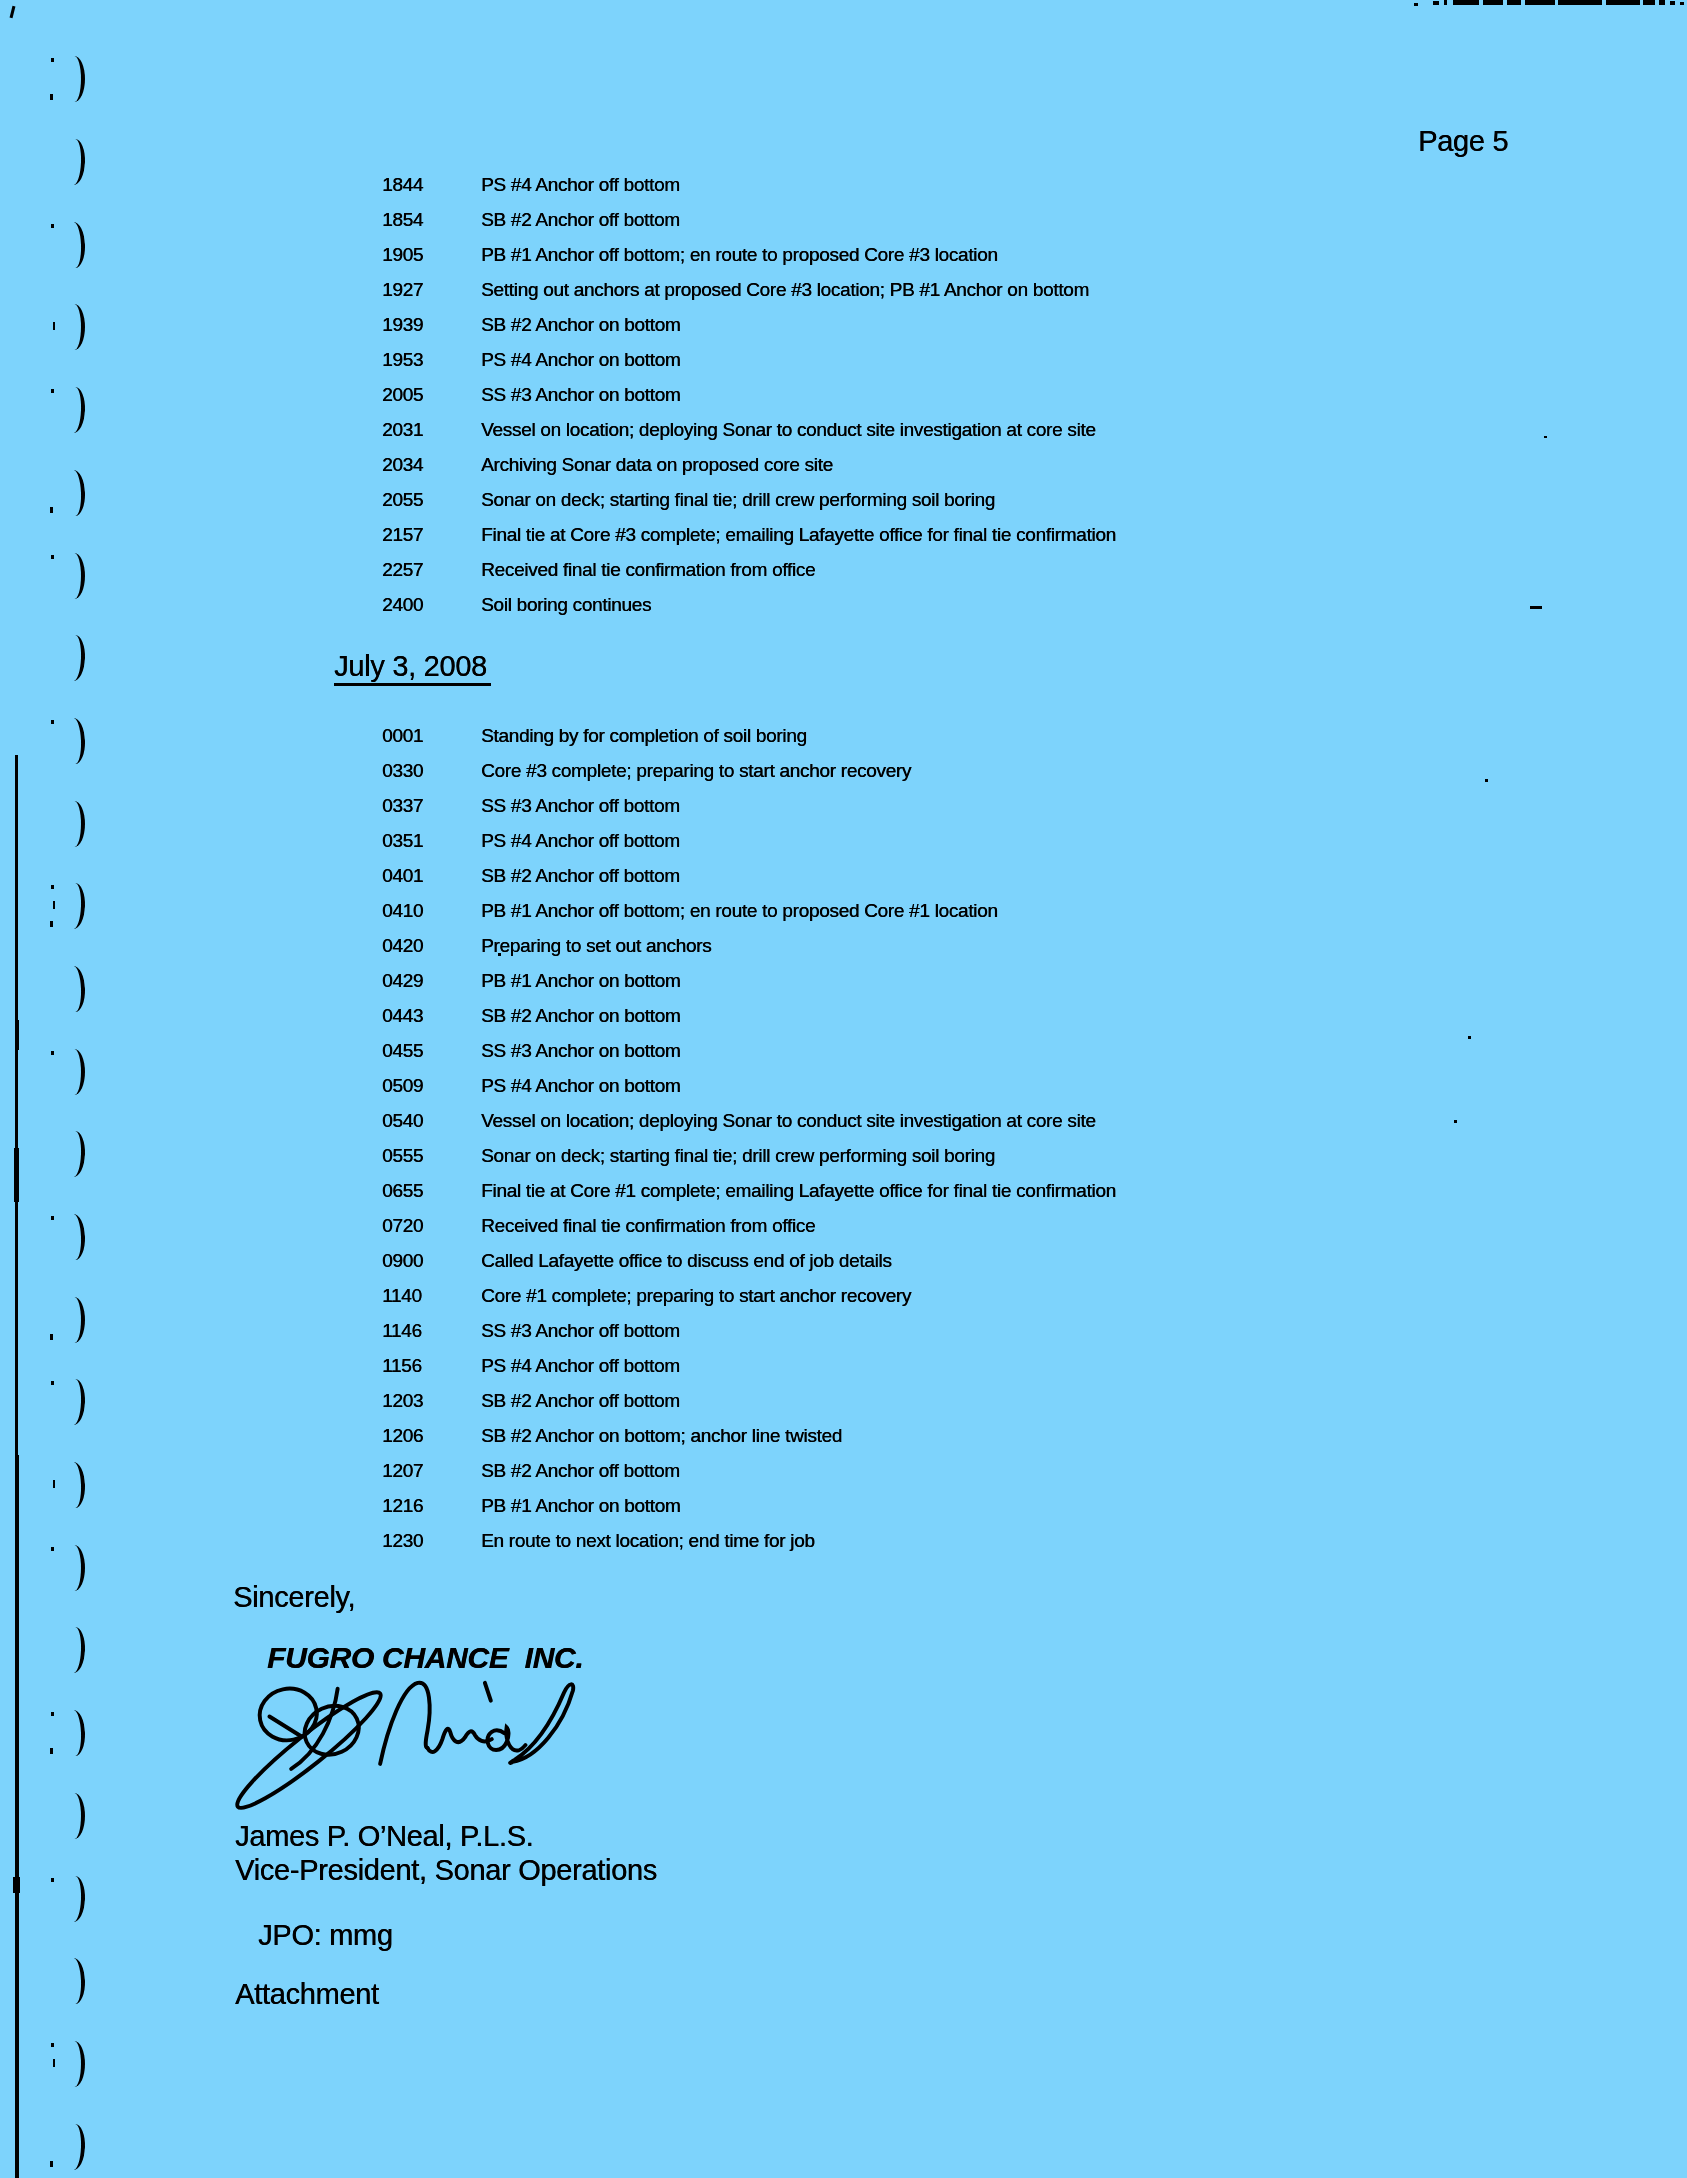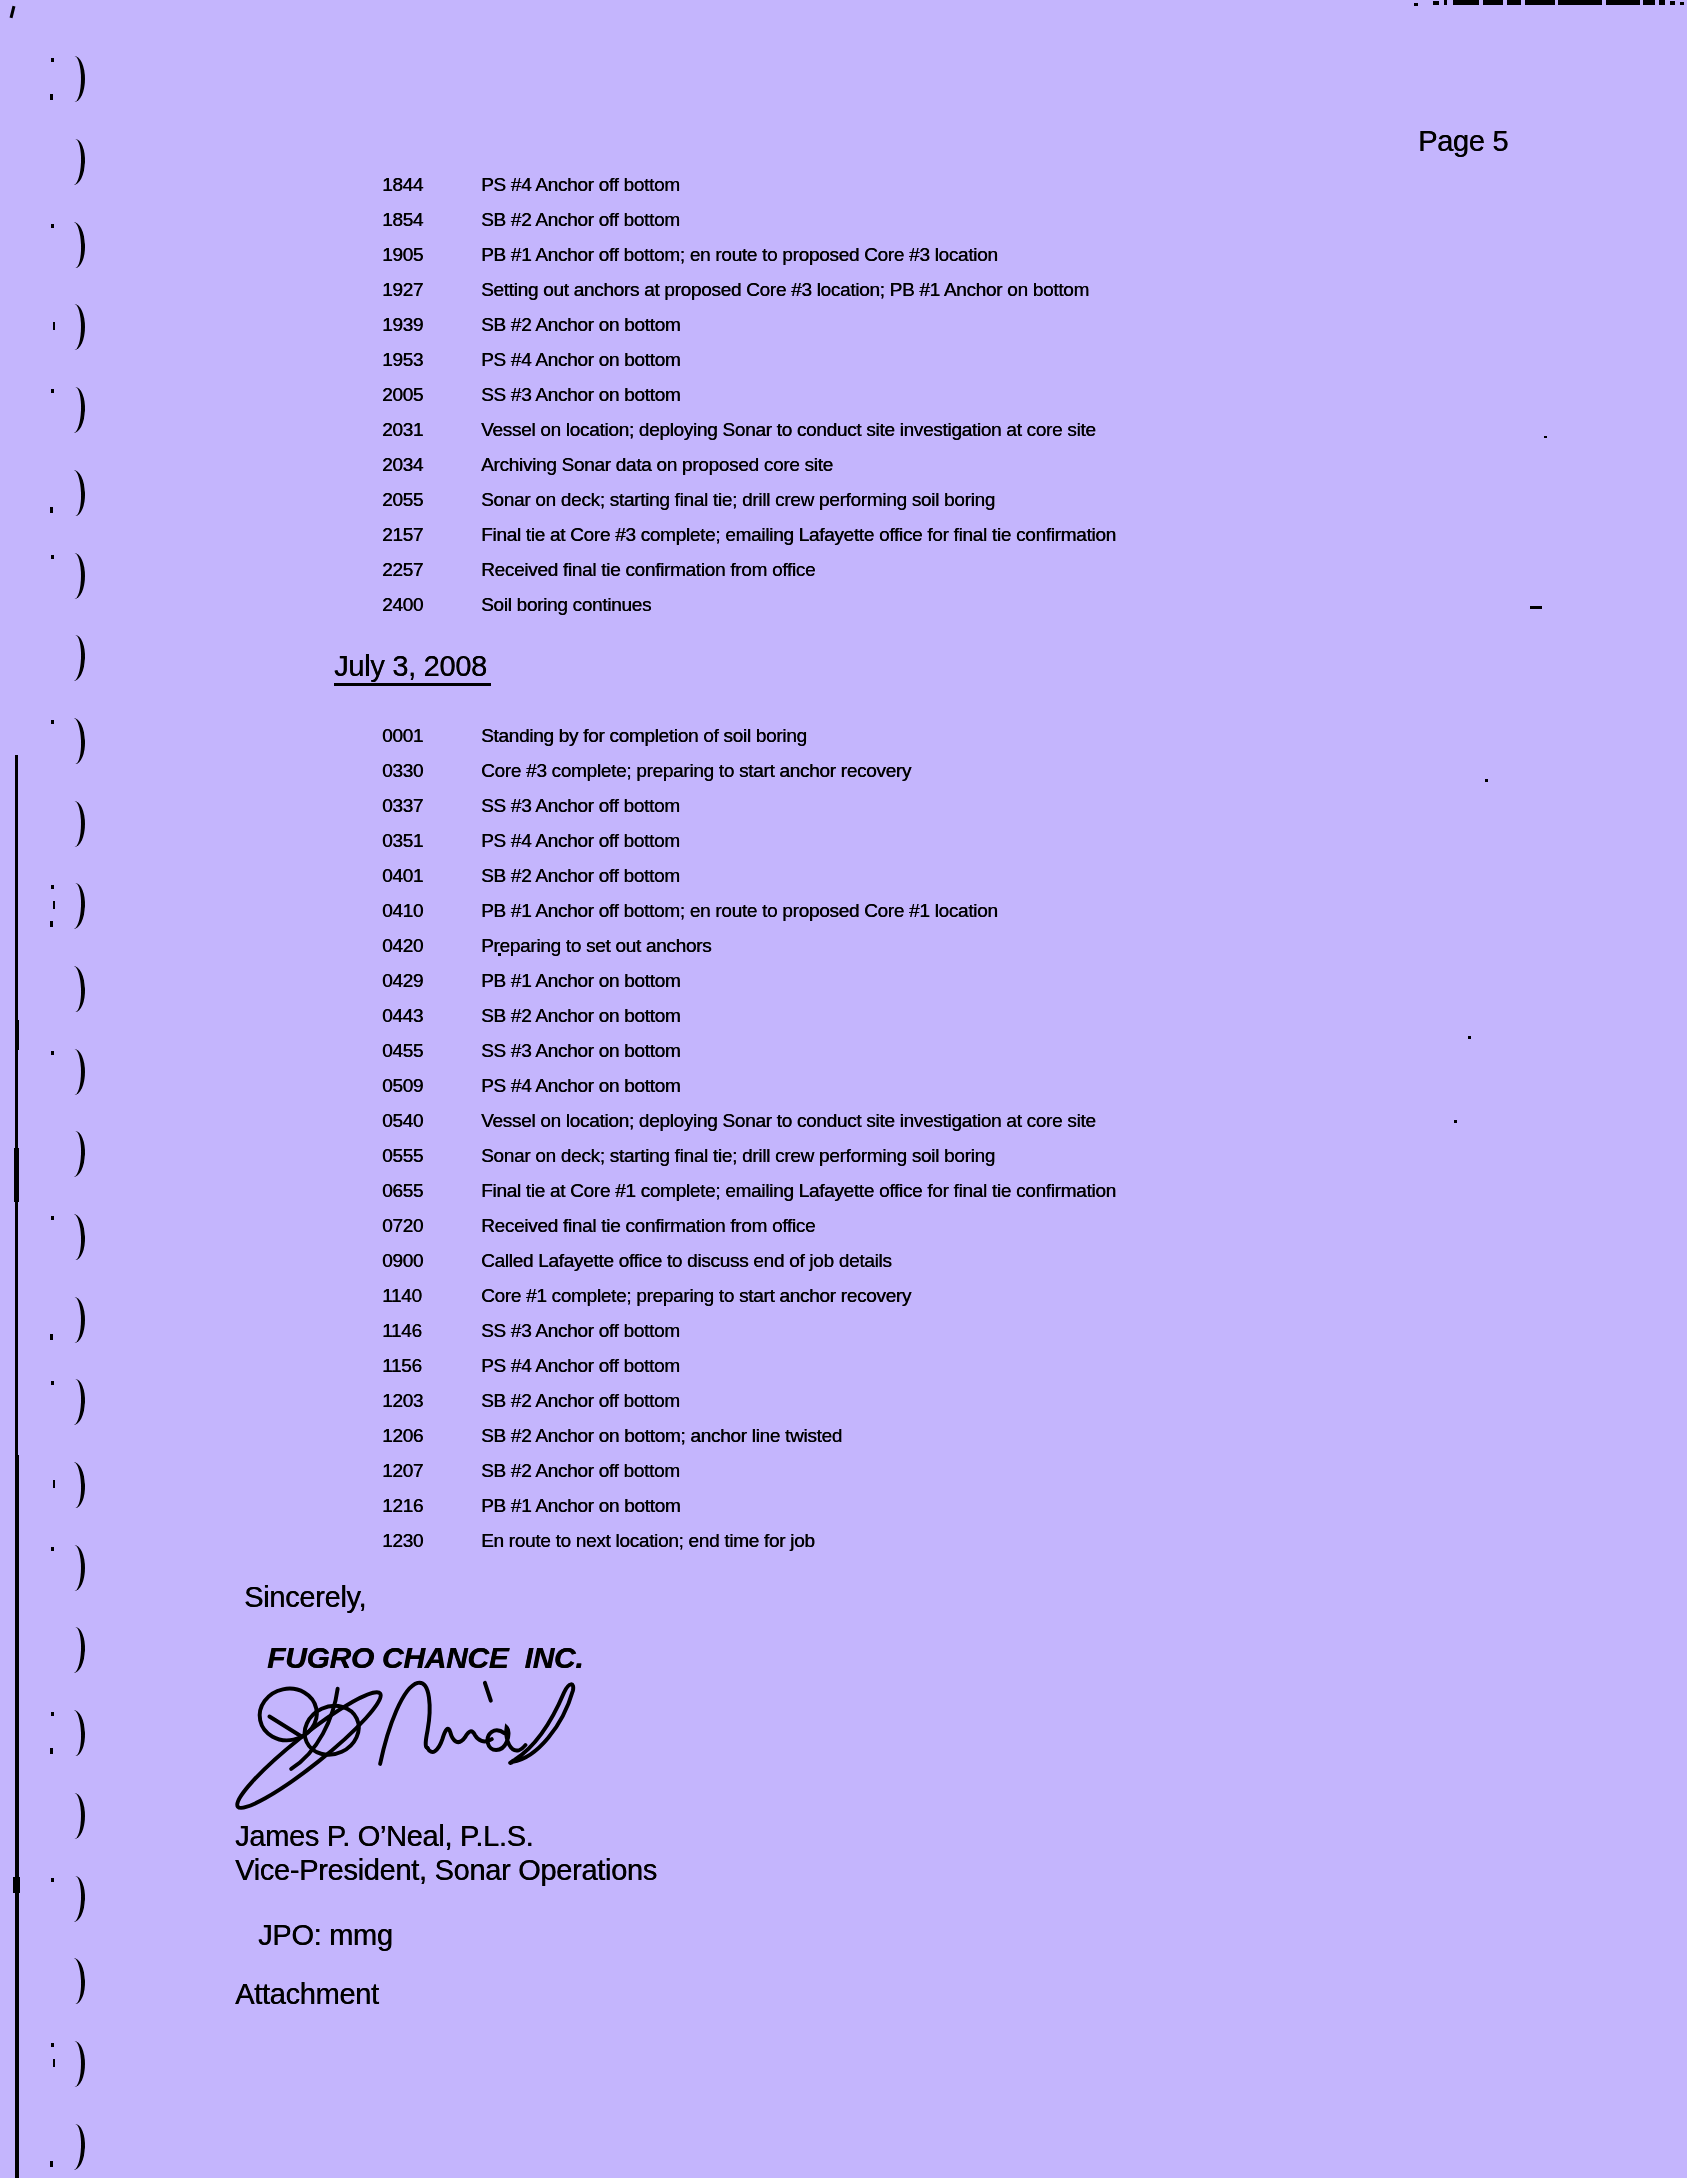--- a/index.html
+++ b/index.html
@@ -1,17 +1,17 @@
 <!DOCTYPE html>
 <html><head>
 <meta charset="utf-8">
 <style>
   html,body{margin:0;padding:0;background:#888;}
   #page{
-    position:relative;width:1687px;height:2178px;background:#c4b5fd;
+    position:relative;width:1687px;height:2178px;background:#7dd3fc;
     overflow:hidden;font-family:"Liberation Sans",sans-serif;color:#000;
   }
   .txt{
     position:absolute;font-size:29px;letter-spacing:-0.3px;
     text-shadow:0.4px 0 0 #000;white-space:pre;line-height:30px;
   }
   .log{position:absolute;left:334px;}
   .log-row{display:flex;height:35px;line-height:35px;font-size:19px;letter-spacing:-0.3px;text-shadow:0.4px 0 0 #000;white-space:pre;margin-left:48px;}
   .log-time{flex:0 0 99px;width:99px;}
   #date-heading{border-bottom:3px solid #000;padding:0 4px 2px 0;}
@@ -69,21 +69,21 @@
       <div class="log-row"><span class="log-time">1140</span><span class="log-desc">Core #1 complete; preparing to start anchor recovery</span></div>
       <div class="log-row"><span class="log-time">1146</span><span class="log-desc">SS #3 Anchor off bottom</span></div>
       <div class="log-row"><span class="log-time">1156</span><span class="log-desc">PS #4 Anchor off bottom</span></div>
       <div class="log-row"><span class="log-time">1203</span><span class="log-desc">SB #2 Anchor off bottom</span></div>
       <div class="log-row"><span class="log-time">1206</span><span class="log-desc">SB #2 Anchor on bottom; anchor line twisted</span></div>
       <div class="log-row"><span class="log-time">1207</span><span class="log-desc">SB #2 Anchor off bottom</span></div>
       <div class="log-row"><span class="log-time">1216</span><span class="log-desc">PB #1 Anchor on bottom</span></div>
       <div class="log-row"><span class="log-time">1230</span><span class="log-desc">En route to next location; end time for job</span></div>
     </div>
 
-  <div class="txt" style="left:244px;top:1582px;text-align:right;">Sincerely,</div>
+  <div class="txt" style="left:233px;top:1582px;text-align:right;">Sincerely,</div>
 
   <div class="txt" id="company-name" style="left:235px;top:1643px;">FUGRO CHANCE  INC.</div>
 
   <svg id="signature" width="495" height="168" viewBox="0 0 500 170" fill="none" stroke="#000" stroke-width="4" stroke-linecap="round">
     <ellipse cx="103" cy="44" rx="29" ry="26" transform="rotate(-12 103 44)"></ellipse>
     <ellipse cx="147" cy="60" rx="28" ry="24" transform="rotate(-25 147 60)"></ellipse>
     <ellipse cx="124" cy="80" rx="92" ry="15" transform="rotate(-38.5 124 80)"></ellipse>
     <path d="M153,18 C149,48 133,82 106,99"></path>
     <path d="M84,46 L116,66"></path>
     <path d="M196,94 C204,56 219,16 234,12 C247,9 248,38 244,60 C242,70 241,78 244,78"></path>

